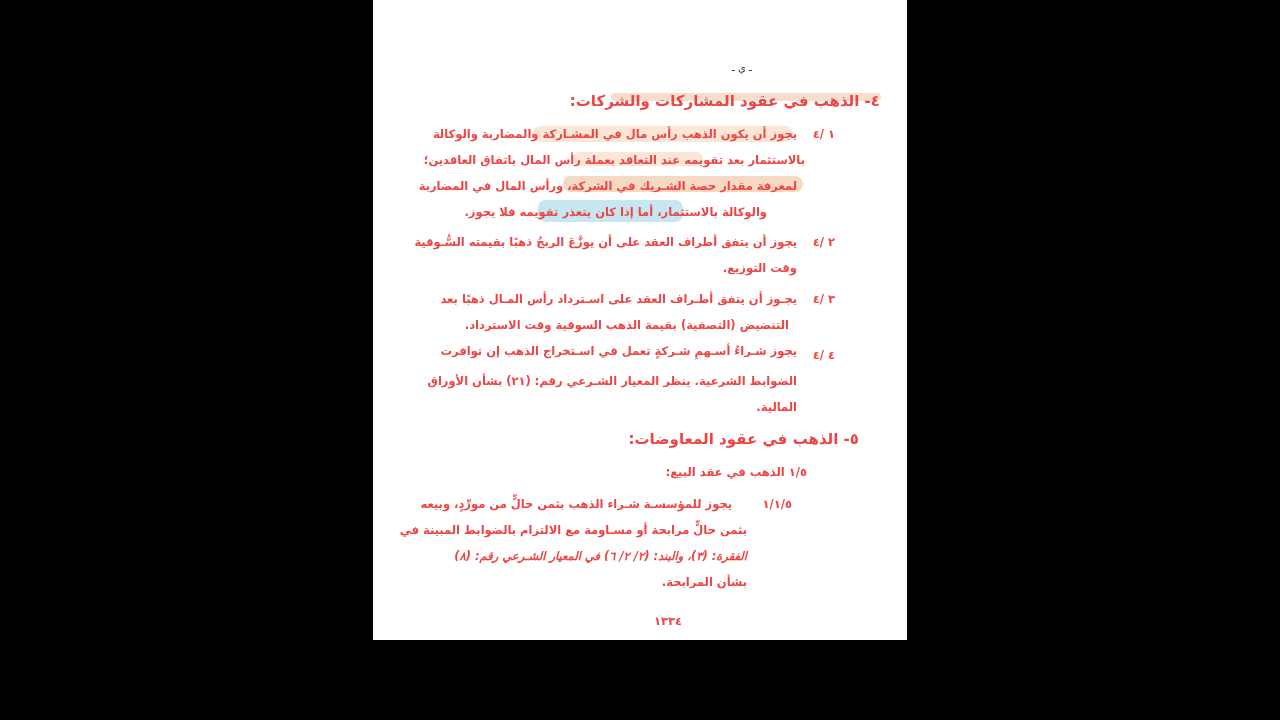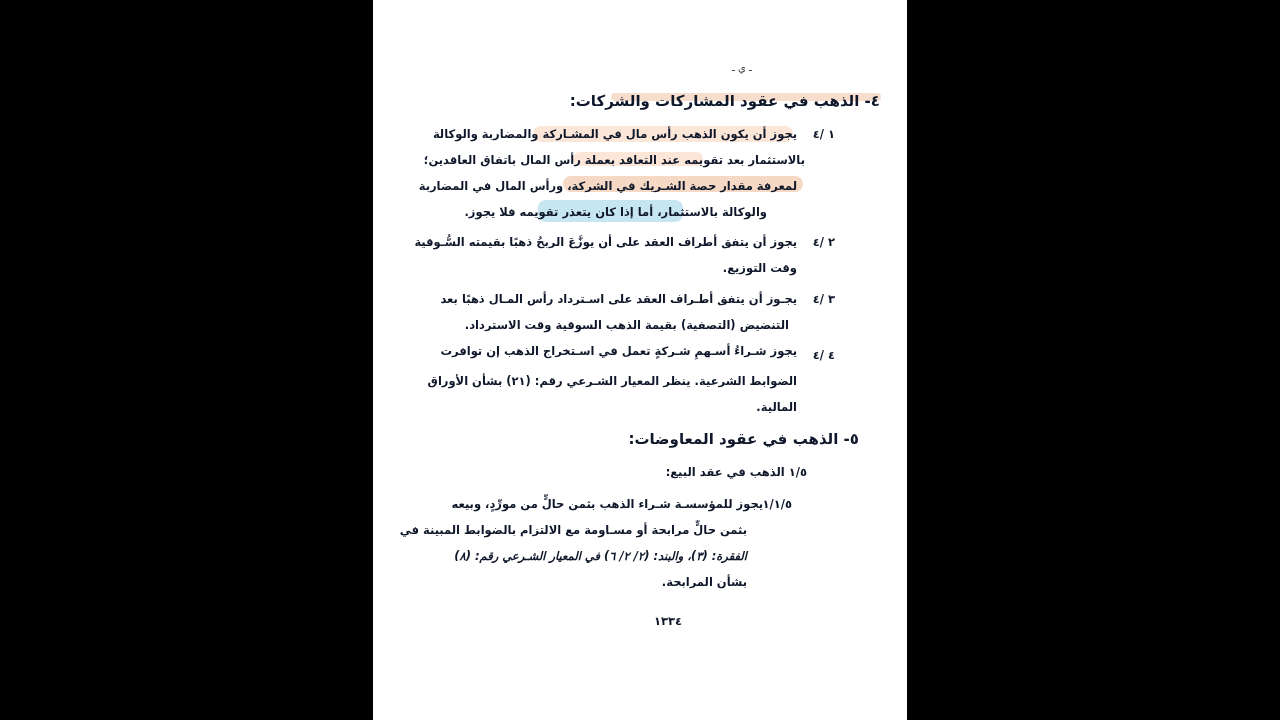--- a/index.html
+++ b/index.html
@@ -1,19 +1,19 @@
 <!DOCTYPE html>
 <html><head>
 <meta charset="utf-8">
 <style>
   html, body { margin:0; padding:0; }
   body { width:1280px; height:720px; background:#000; position:relative; overflow:hidden;
          font-family:"DejaVu Sans", sans-serif; }
-  .page { position:absolute; left:373px; top:0; width:534px; height:720px; background:#fff; }
-  .txt { position:absolute; direction:rtl; text-align:right; color:#0f172a; white-space:nowrap;
+  .page { position:absolute; left:373px; top:0; width:534px; height:640px; background:#fff; }
+  .txt { position:absolute; direction:rtl; text-align:right; color:#ef4444; white-space:nowrap;
          font-family:"DejaVu Sans", sans-serif; }
   .heading { font-weight:bold; font-size:15px; }
   .body { font-size:11.5px; font-weight:bold; line-height:26px; }
   .hl { position:absolute; border-radius:8px; }
   .top-frag { font-size:10px; color:#333; }
 </style>
 </head>
 <body>
 
 <div class="page">
@@ -44,19 +44,19 @@
 
   <div class="txt body" style="right:72px; top:342px;">٤ /٤</div>
   <div class="txt body" style="right:110px; top:338px;">يجوز شـراءُ أسـهمِ شـركةٍ تعمل في اسـتخراج الذهب إن توافرت</div>
   <div class="txt body" style="right:110px; top:368px;">الضوابط الشرعية. ينظر المعيار الشـرعي رقم: (٢١) بشأن الأوراق</div>
   <div class="txt body" style="right:110px; top:394px;">المالية.</div>
 
   <div class="txt heading" style="right:48px; top:430px;">٥- الذهب في عقود المعاوضات:</div>
   <div class="txt body" style="right:100px; top:459px;">١/٥  الذهب في عقد البيع:</div>
 
   <div class="txt body" style="right:115px; top:491px;">١/١/٥</div>
-  <div class="txt body" style="right:144px; top:491px;">يجوز للمؤسسـة شـراء الذهب بثمن حالٍّ من مورِّدٍ، وبيعه</div>
+  <div class="txt body" style="right:175px; top:491px;">يجوز للمؤسسـة شـراء الذهب بثمن حالٍّ من مورِّدٍ، وبيعه</div>
   <div class="txt body" style="right:160px; top:517px;">بثمن حالٍّ مرابحة أو مسـاومة مع الالتزام بالضوابط المبينة في</div>
   <div class="txt body" style="right:160px; top:543px;font-style:italic;">الفقرة: (٣)، والبند: (٢/ ٢/ ٦) في المعيار الشـرعي رقم: (٨)</div>
   <div class="txt body" style="right:160px; top:569px;">بشأن المرابحة.</div>
 
   <div class="txt body" style="right:225px; top:608px;">١٣٣٤</div>
 </div>
 
 </body></html>

